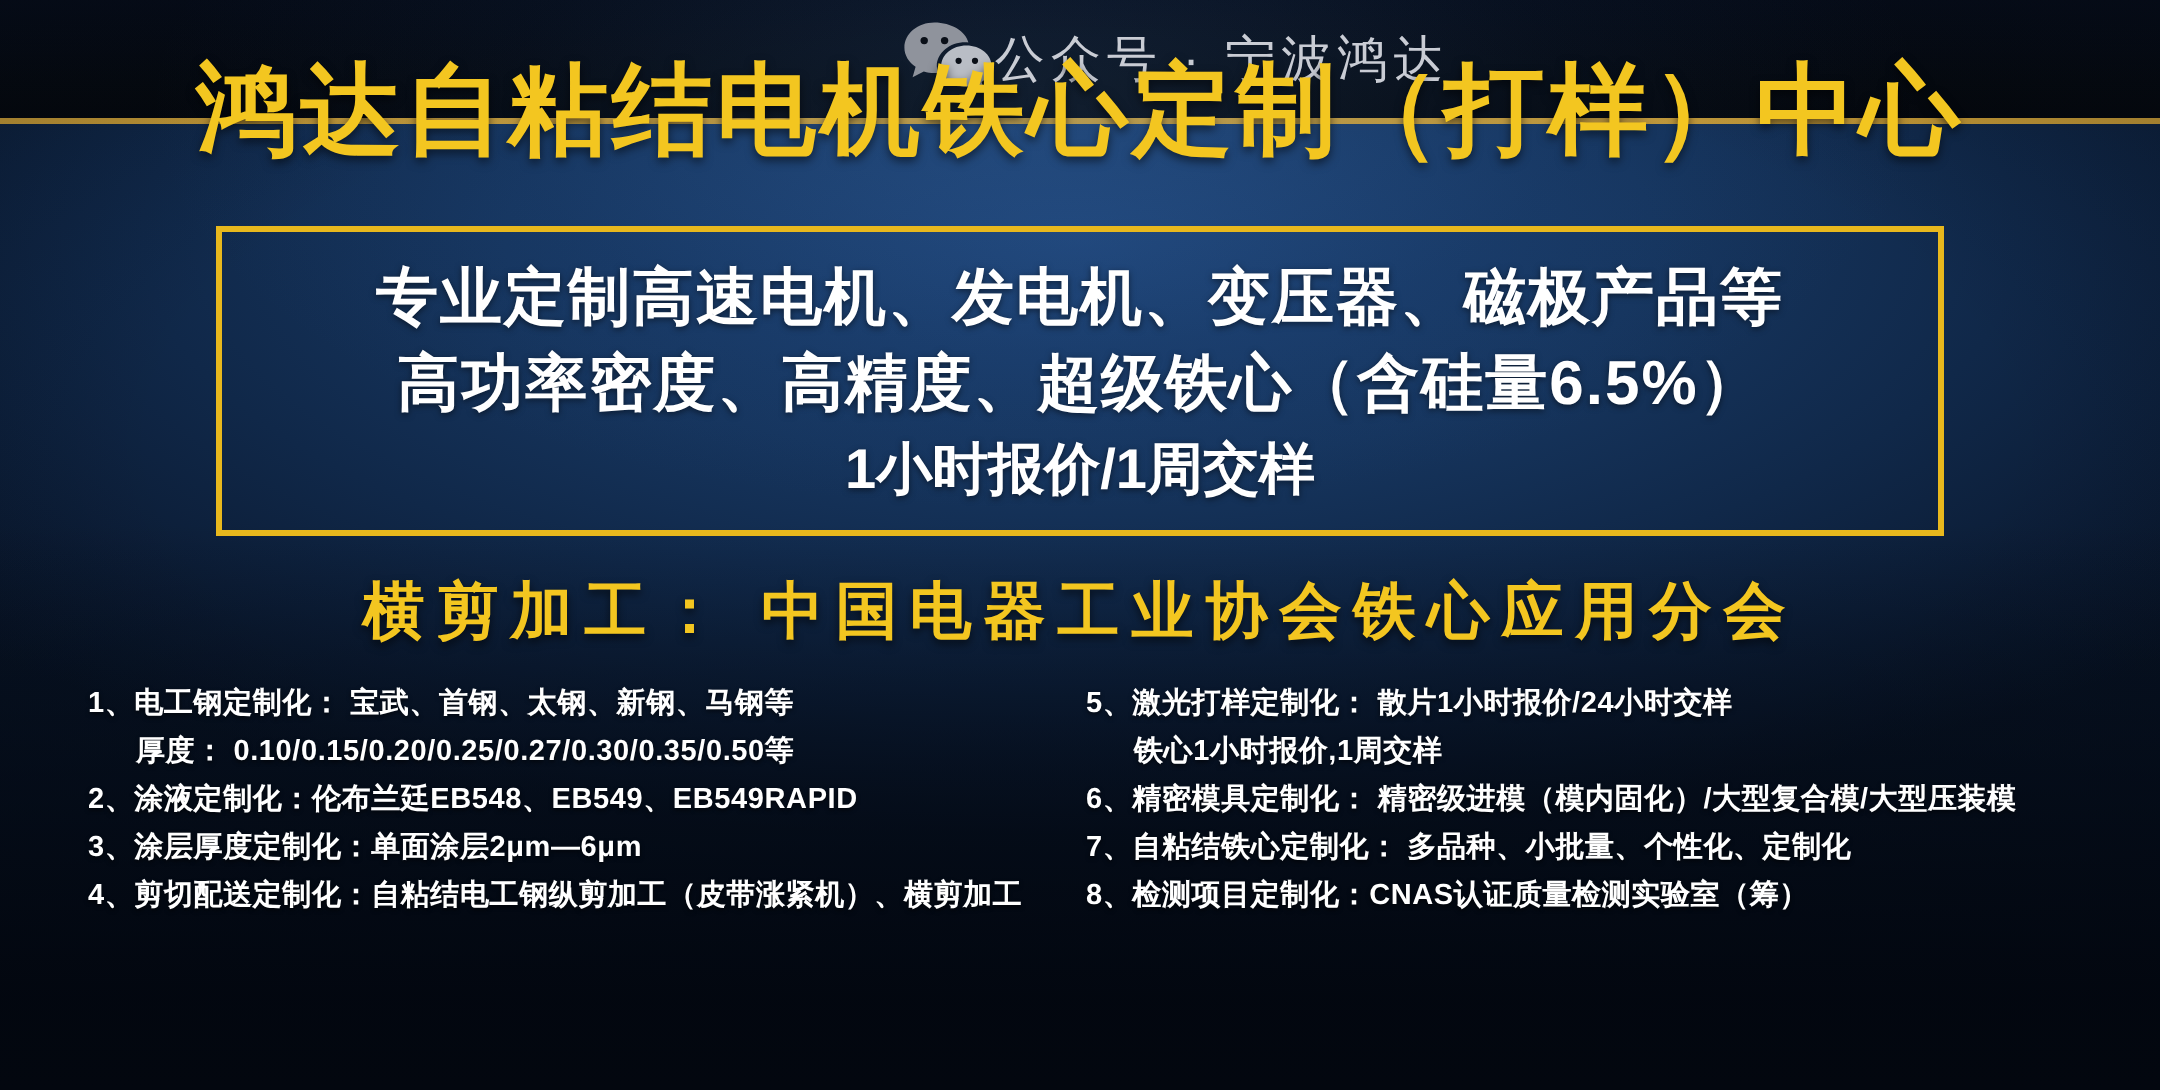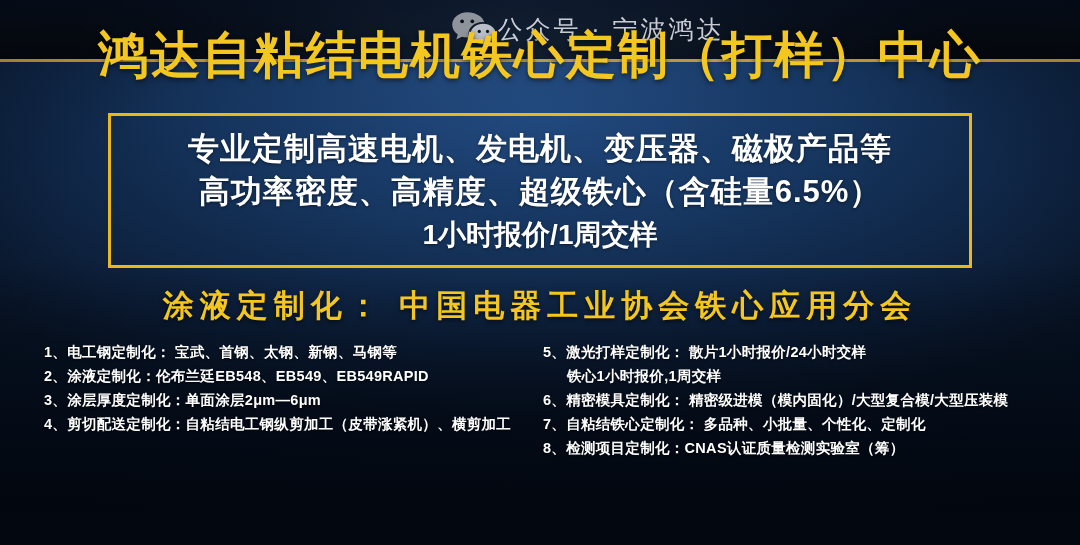--- a/index.html
+++ b/index.html
@@ -149,27 +149,28 @@
   <div id="vignette"></div>
 
   <div class="layer" id="title">鸿达自粘结电机铁心定制（打样）中心</div>
 
   <div class="layer" id="framebox">
     <div class="frameline">专业定制高速电机、发电机、变压器、磁极产品等</div>
     <div class="frameline">高功率密度、高精度、超级铁心（含硅量6.5%）</div>
     <div class="frameline small">1小时报价/1周交样</div>
   </div>
 
-  <div class="layer" id="support">涂液定制化： 中国电器工业协会铁心应用分会</div>
+  <div class="layer" id="support">横剪加工： 中国电器工业协会铁心应用分会</div>
 
   <div id="lists">
 
     <div class="col left">
       <div class="item">
         <span>1、电工钢定制化： 宝武、首钢、太钢、新钢、马钢等</span>
+        <span class="cont">厚度： 0.10/0.15/0.20/0.25/0.27/0.30/0.35/0.50等</span>
       </div>
       <div class="item">
         <span>2、涂液定制化：伦布兰廷EB548、EB549、EB549RAPID</span>
       </div>
       <div class="item">
         <span>3、涂层厚度定制化：单面涂层2μm—6μm</span>
       </div>
       <div class="item">
         <span>4、剪切配送定制化：自粘结电工钢纵剪加工（皮带涨紧机）、横剪加工</span>
       </div>

